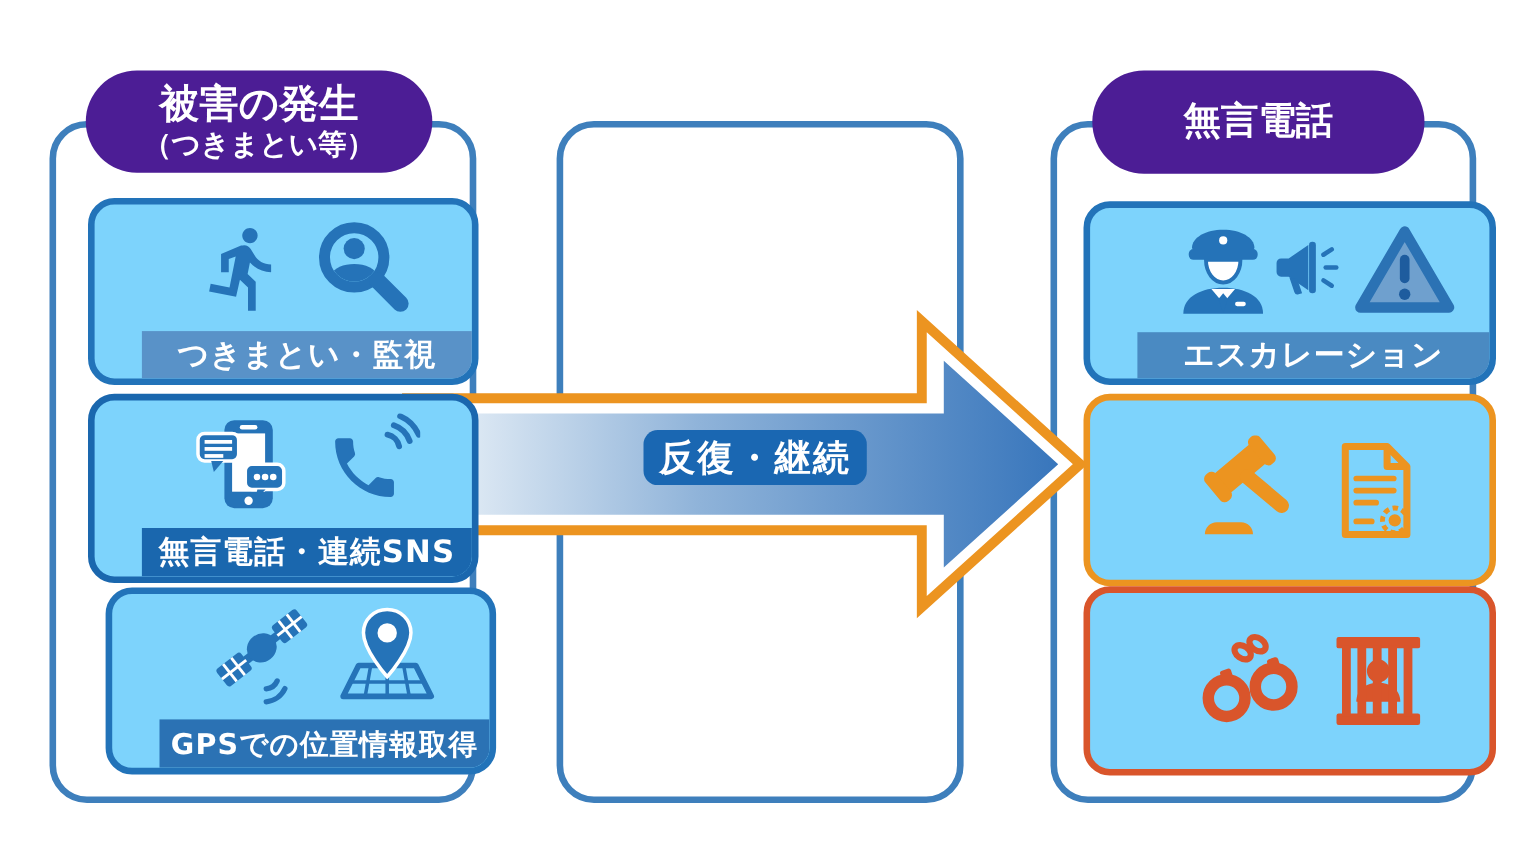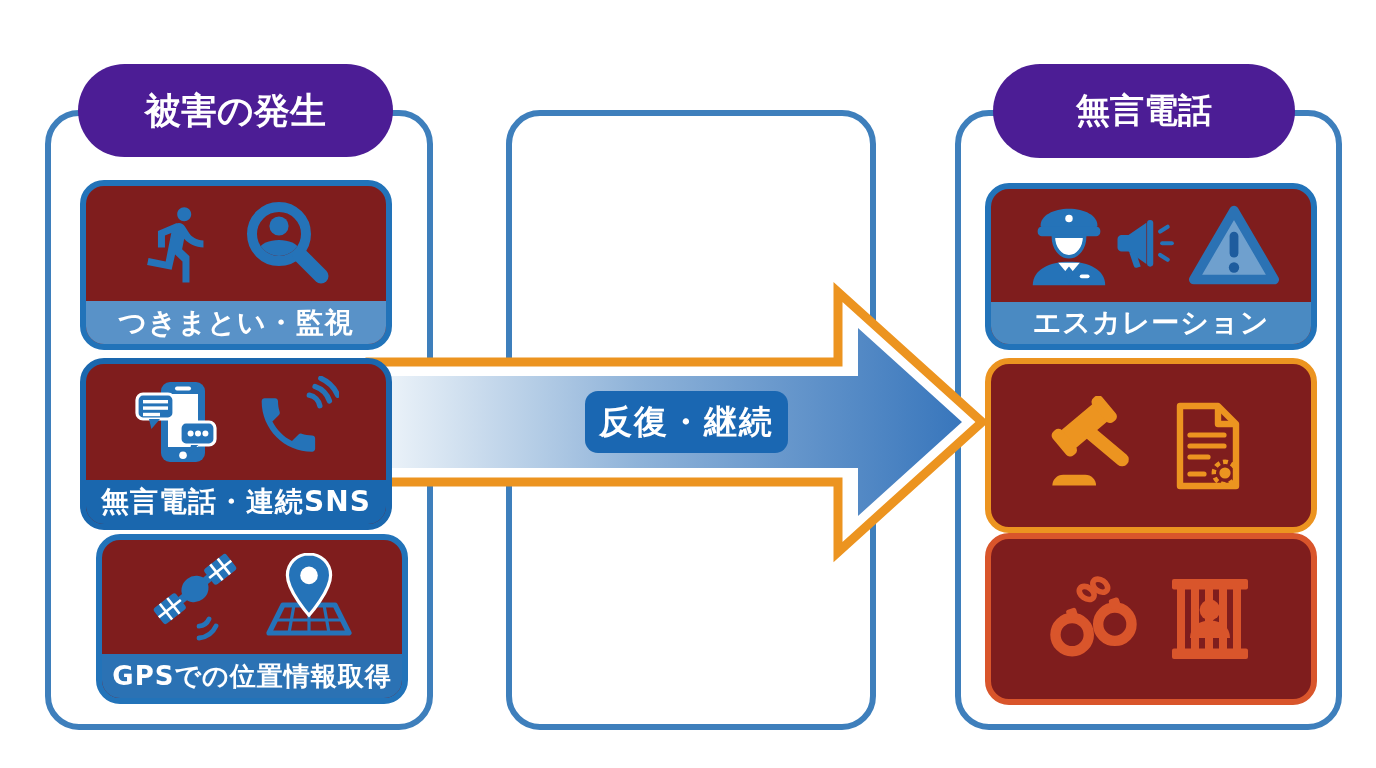--- a/index.html
+++ b/index.html
@@ -13,33 +13,33 @@
   .pill{
     position:absolute;background:#4c1d95;border-radius:50px;color:#fff;
     display:flex;flex-direction:column;align-items:center;justify-content:center;
     text-align:center;z-index:3;line-height:1.22;
   }
   .pill .t1{font-size:36px;}
   .pill .t2{font-size:26px;}
   .pill .t2s{font-size:24px;}
   
   .card{
-    position:absolute;background:#7f1d1d;border:6px solid var(--bd);
-    border-radius:24px;overflow:hidden;display:flex;flex-direction:column;z-index:3;
+    position:absolute;background:#7dd3fc;border:6px solid var(--bd);
+    border-radius:24px;overflow:hidden;display:flex;flex-direction:column;z-index:3;padding-left:43px;
   }
   .card .icons{flex:1;display:flex;align-items:center;justify-content:center;gap:18px;color:var(--ic);}
   .card .bar{
     height:var(--barh);background:var(--bar);color:#fff;flex:0 0 auto;
     display:flex;align-items:center;justify-content:center;font-size:28px;letter-spacing:1px;
   }
   .card .bar.small{font-size:26px;}
   
   .arrow-svg{position:absolute;left:360px;top:280px;z-index:2;}
   .arrow-label{
-    position:absolute;left:585px;top:391px;width:203px;height:62px;background:#1A67B2;
+    position:absolute;left:585px;top:391px;width:203px;height:50px;background:#1A67B2;
     border-radius:13px;color:#fff;display:flex;align-items:center;justify-content:center;
     font-size:33px;z-index:4;letter-spacing:2px;font-family:Liberation Mono, monospace;
   }
   svg{display:block;}
 </style>
 </head>
 <body>
 
 <div class="canvas">
 
@@ -55,20 +55,21 @@
         <stop offset="1" stop-color="#3876BC"></stop>
       </linearGradient>
     </defs>
     <polygon points="10,82 478,82 478,12 622,142 478,272 478,202 10,202" fill="#ffffff" stroke="#EC9420" stroke-width="9" stroke-linejoin="miter"></polygon>
     <polygon points="10,96 498,96 498,48 602,142 498,236 498,188 10,188" fill="url(#arrowGrad)"></polygon>
   </svg>
   <div class="arrow-label">反復・継続</div>
 
   <div class="pill" style="left:78px;top:64px;width:315px;height:93px;">
     <div class="t1">被害の発生</div>
+    <div class="t2">（つきまとい等）</div>
   </div>
   <div class="pill" style="left:993px;top:64px;width:302px;height:94px;">
     <div class="t1" style="font-size:34px;">無言電話</div>
   </div>
 
   <div class="card" style="left:80px;top:180px;width:300px;height:158px;--bd:#2273B9;--bar:#5992C8;--barh:43px;--ic:#2573B8;">
     <div class="icons">
       <svg width="84" height="84" viewBox="0 0 24 24" fill="currentColor">
         <path d="M13.49 5.48c1.1 0 2-.9 2-2s-.9-2-2-2-2 .9-2 2 .9 2 2 2zm-3.6 13.9l1-4.4 2.1 2v6h2v-7.5l-2.1-2 .6-3c1.3 1.5 3.3 2.5 5.5 2.5v-2c-1.9 0-3.5-1-4.3-2.4l-1-1.6c-.4-.6-1-1-1.7-1-.3 0-.5.1-.8.1l-5.2 2.2v4.7h2v-3.4l1.8-.7-1.6 8.1-4.9-1-.4 2 7 1.4z"></path>
       </svg>

